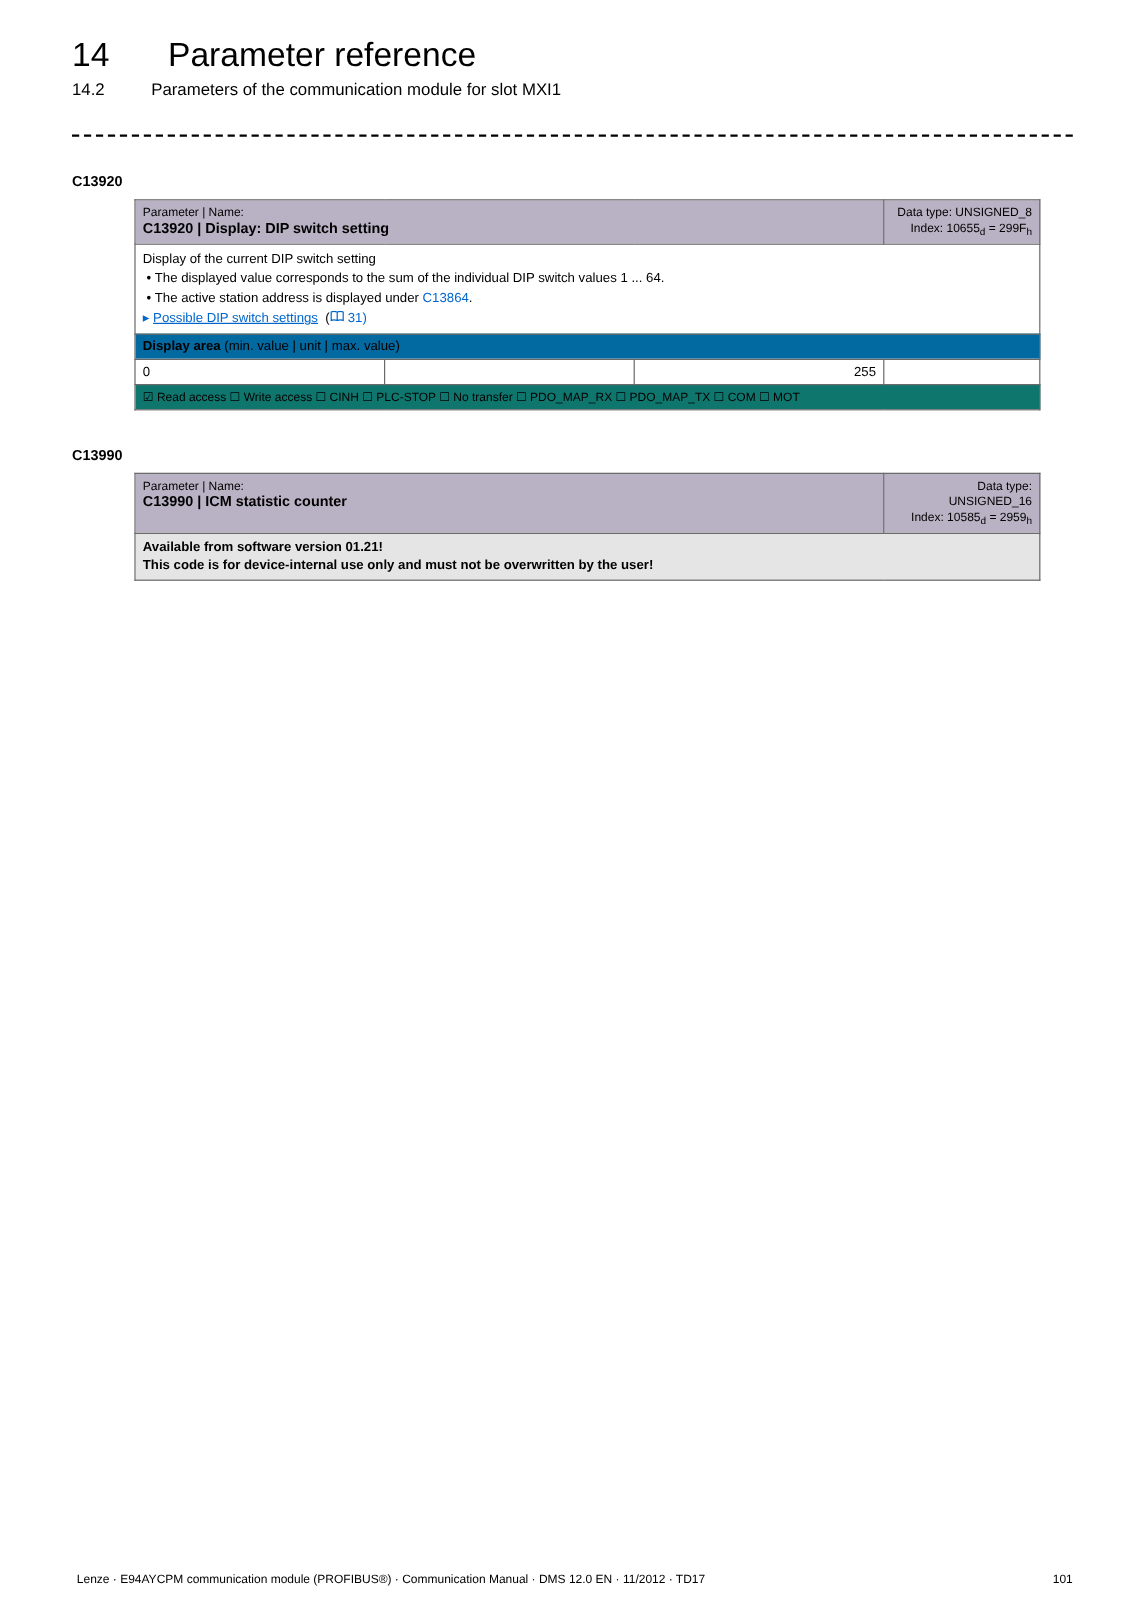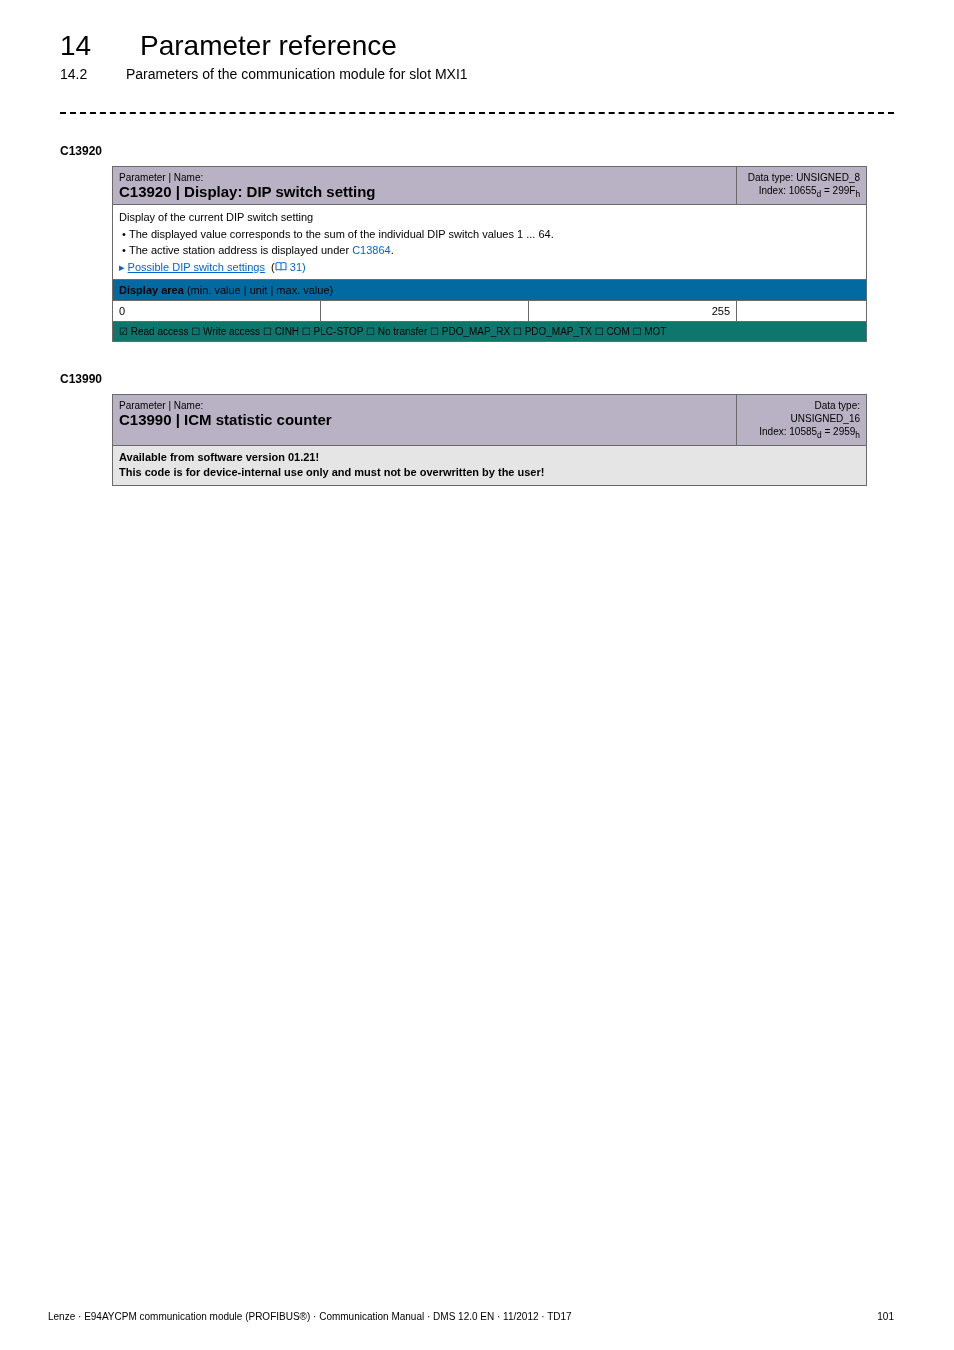--- a/index.html
+++ b/index.html
@@ -73,21 +73,21 @@
   }
   .param-table .subheader-cell {
     background: #0369a1;
     font-weight: 700;
   }
   .name-label {
     font-size: 10px;
   }
   .name-value {
     font-weight: 700;
-    font-size: 15px;
+    font-size: 12px;
   }
   .type-cell {
     text-align: right;
     font-size: 10px;
     line-height: 1.3;
     width: 130px;
   }
   .desc-cell {
     background: #fff;
     line-height: 1.5;
@@ -120,21 +120,21 @@
   }
   .warn-cell {
     background: #e5e5e5;
     font-weight: 700;
     font-size: 11px;
     line-height: 1.4;
   }
   .footer {
     position: absolute;
     bottom: 28px;
-    left: 48px;
+    left: 64px;
     right: 60px;
     display: flex;
     justify-content: space-between;
     font-size: 10px;
     color: #000;
   }
 </style>
 </head>
 <body>
 

